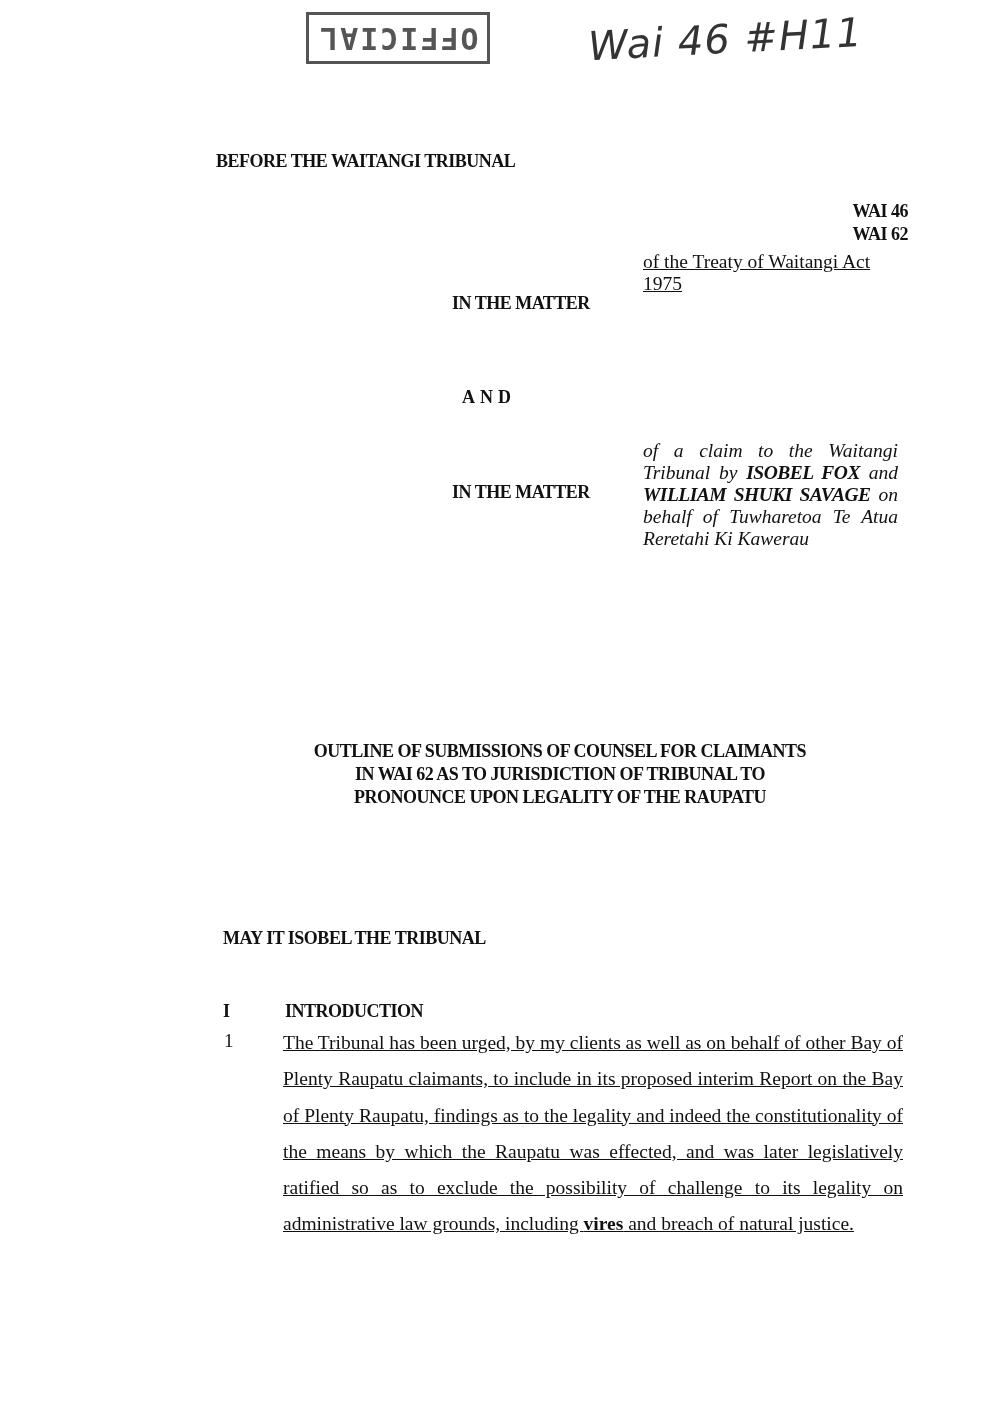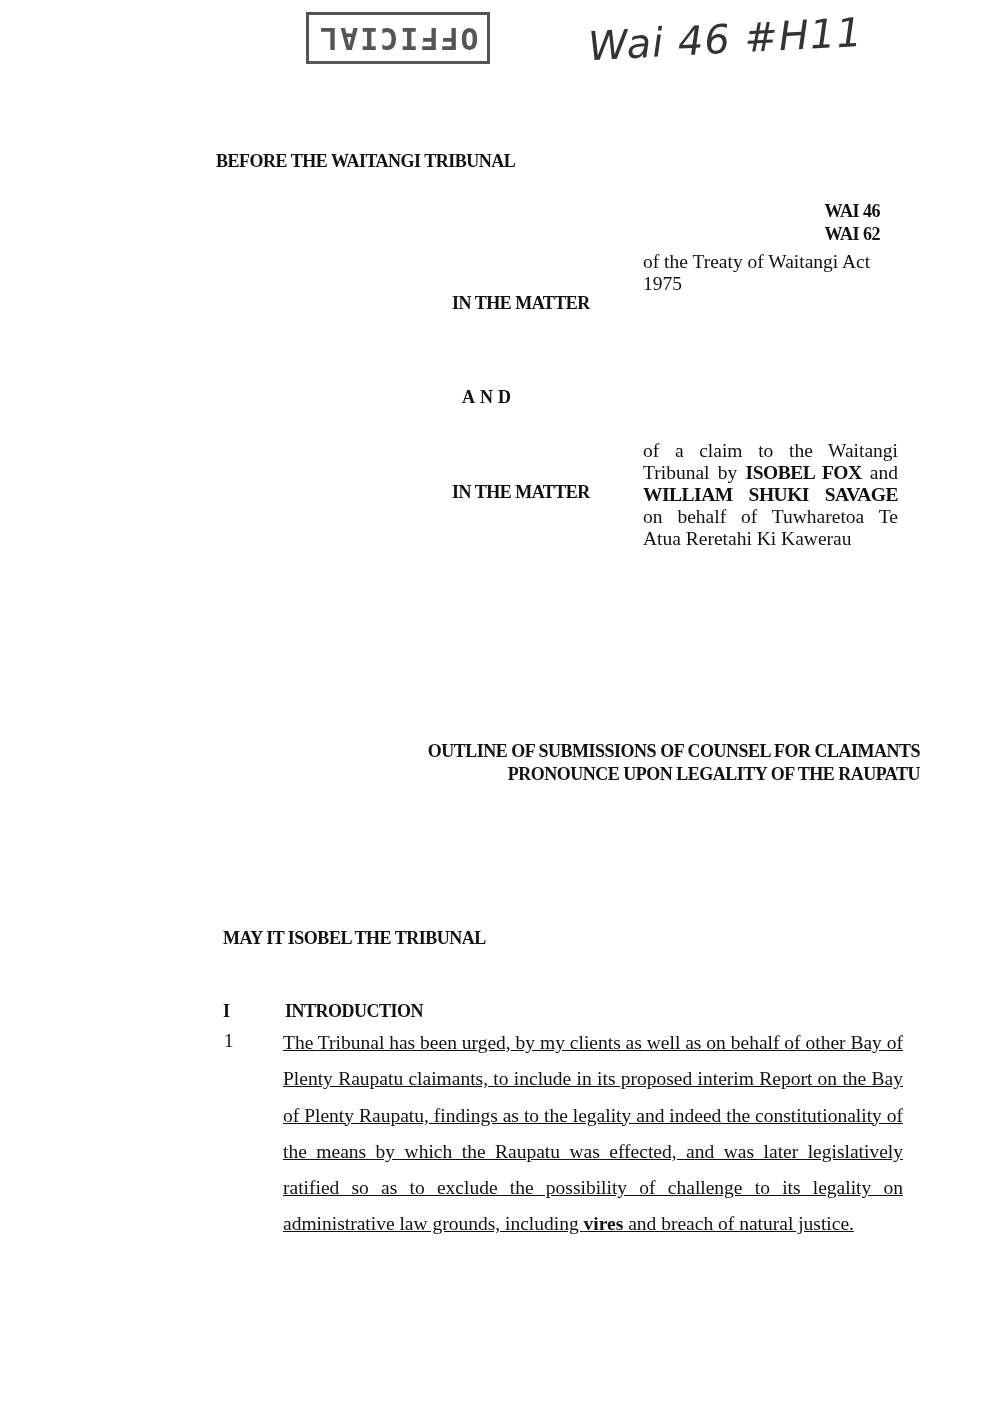--- a/index.html
+++ b/index.html
@@ -18,27 +18,27 @@
       font-family: "DejaVu Sans Mono", "Liberation Mono", monospace;
       font-weight: bold; font-size: 30px; color: #555; letter-spacing: 2px;
       transform: scale(-1, -1);
     }
     .handwritten {
       left: 588px; top: 16px; font-family: "DejaVu Sans", sans-serif;
       font-size: 40px; color: #333; font-style: italic; transform: rotate(-3deg);
       letter-spacing: 1px;
     }
     .header-title { left: 216px; top: 111px; font-size: 18px; }
-    .wai-refs { right: 120px; top: 160px; font-size: 18px; text-align: right; line-height: 23px; }
+    .wai-refs { right: 92px; top: 160px; font-size: 18px; text-align: right; line-height: 23px; }
     .matter-label { left: 452px; font-size: 18px; }
     .matter-text { left: 643px; width: 255px; font-size: 19.5px; line-height: 22px; }
-    .justify { text-align: justify; text-align-last: left; }
+    .justify { text-align: justify; text-align-last: left; font-style: italic; }
     .and-label { left: 462px; top: 347px; font-size: 18px; letter-spacing: 5px; }
     .outline-title {
-      left: 200px; width: 720px; top: 700px; text-align: right;
+      left: 200px; width: 720px; top: 700px; text-align: center;
       font-size: 18px; line-height: 23px;
     }
     .salutation { left: 223px; top: 888px; font-size: 18px; }
     .section-num { left: 223px; top: 961px; font-size: 18px; }
     .section-title { left: 285px; top: 961px; font-size: 18px; }
     .para-num { left: 224px; top: 1030px; font-size: 19px; }
     .para-text {
       left: 283px; top: 1025px; width: 620px; font-size: 19.5px; line-height: 36.3px;
       text-align: justify; text-align-last: left; text-decoration: underline;
     }
@@ -52,29 +52,30 @@
 
 <div class="abs handwritten">Wai 46 #H11</div>
 
 <div class="abs bold header-title">BEFORE THE WAITANGI TRIBUNAL</div>
 <div class="abs bold wai-refs">
   <div>WAI 46</div>
   <div>WAI 62</div>
 </div>
 
 <div class="abs bold matter-label" style="top:253px;">IN THE MATTER</div>
-<div class="abs matter-text" style="top:251px;">of the Treaty of Waitangi Act 1975</div>
+<div class="abs matter-text" style="top:251px;text-decoration:underline;">of the Treaty of Waitangi Act 1975</div>
 
 <div class="abs bold and-label">AND</div>
 
 <div class="abs bold matter-label" style="top:442px;">IN THE MATTER</div>
 <div class="abs matter-text justify" style="top:440px;"><span>of a claim to the Waitangi Tribunal by </span><span class="bold">ISOBEL FOX</span><span> and </span><span class="bold">WILLIAM SHUKI SAVAGE</span><span> on behalf of Tuwharetoa Te Atua Reretahi Ki Kawerau</span></div>
 
 <div class="abs bold outline-title">
   <div>OUTLINE OF SUBMISSIONS OF COUNSEL FOR CLAIMANTS</div>
+  <div>IN WAI 62 AS TO JURISDICTION OF TRIBUNAL TO</div>
   <div>PRONOUNCE UPON LEGALITY OF THE RAUPATU</div>
 </div>
 
 <div class="abs bold salutation">MAY IT ISOBEL THE TRIBUNAL</div>
 
 <div class="abs bold section-num">I</div>
 <div class="abs bold section-title">INTRODUCTION</div>
 
 <div class="abs para-num">1</div>
 <div class="abs para-text"><span>The Tribunal has been urged, by my clients as well as on behalf of other Bay of Plenty Raupatu claimants, to include in its proposed interim Report on the Bay of Plenty Raupatu, findings as to the legality and indeed the constitutionality of the means by which the Raupatu was effected, and was later legislatively ratified so as to exclude the possibility of challenge to its legality on administrative law grounds, including </span><b>vires</b><span> and breach of natural justice.</span></div>

